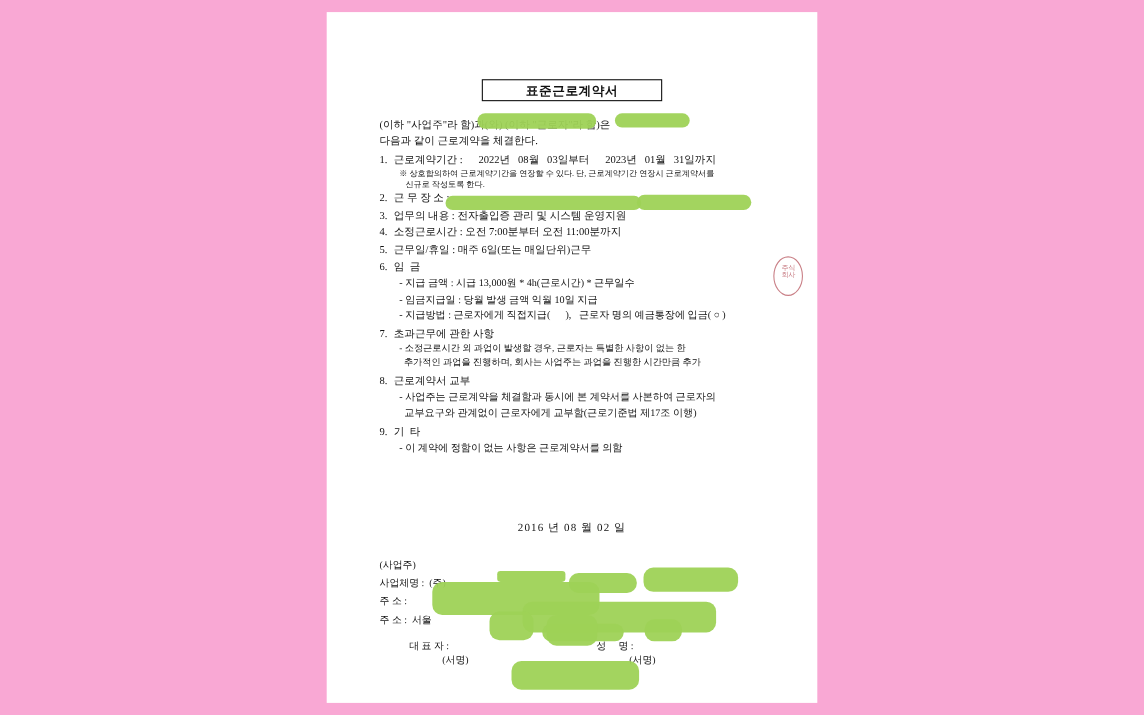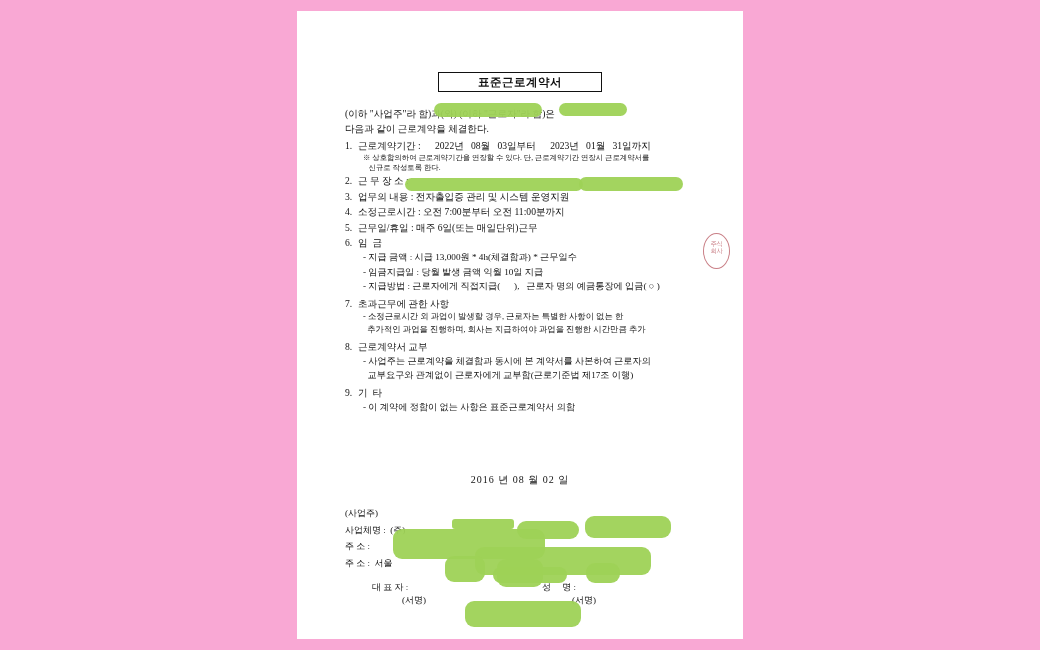--- a/index.html
+++ b/index.html
@@ -168,40 +168,40 @@
         <div class="clause">
           <span class="num">4.</span><span class="head">소정근로시간 : 오전 7:00분부터 오전 11:00분까지</span>
         </div>
 
         <div class="clause">
           <span class="num">5.</span><span class="head">근무일/휴일 : 매주 6일(또는 매일단위)근무</span>
         </div>
 
         <div class="clause">
           <span class="num">6.</span><span class="head">임  금</span>
-          <div class="sub">- 지급 금액 : 시급 13,000원 * 4h(체결함과) * 근무일수</div>
+          <div class="sub">- 지급 금액 : 시급 13,000원 * 4h(근로시간) * 근무일수</div>
           <div class="sub">- 임금지급일 : 당월 발생 금액 익월 10일 지급</div>
           <div class="sub">- 지급방법 : 근로자에게 직접지급(      ),   근로자 명의 예금통장에 입금( ○ )</div>
         </div>
 
         <div class="clause" style="margin-top:4px;">
           <span class="num">7.</span><span class="head">초과근무에 관한 사항</span>
           <div class="sub-small">- 소정근로시간 외 과업이 발생할 경우, 근로자는 특별한 사항이 없는 한</div>
-          <div class="sub-small">  추가적인 과업을 진행하며, 회사는 지급하여야 과업을 진행한 시간만큼 추가</div>
+          <div class="sub-small">  추가적인 과업을 진행하며, 회사는 사업주는 과업을 진행한 시간만큼 추가</div>
         </div>
 
         <div class="clause" style="margin-top:4px;">
           <span class="num">8.</span><span class="head">근로계약서 교부</span>
           <div class="sub">- 사업주는 근로계약을 체결함과 동시에 본 계약서를 사본하여 근로자의</div>
           <div class="sub">  교부요구와 관계없이 근로자에게 교부함(근로기준법 제17조 이행)</div>
         </div>
 
         <div class="clause" style="margin-top:3px;">
           <span class="num">9.</span><span class="head">기  타</span>
-          <div class="sub">- 이 계약에 정함이 없는 사항은 표준근로계약서 의함</div>
+          <div class="sub">- 이 계약에 정함이 없는 사항은 근로계약서를 의함</div>
         </div>
 
       </div>
 
       <div class="date-line">2016  년      08  월      02  일</div>
 
       <div class="sig">
         <div class="sig-row">
           <div class="sig-col-l">(사업주)</div>
         </div>

